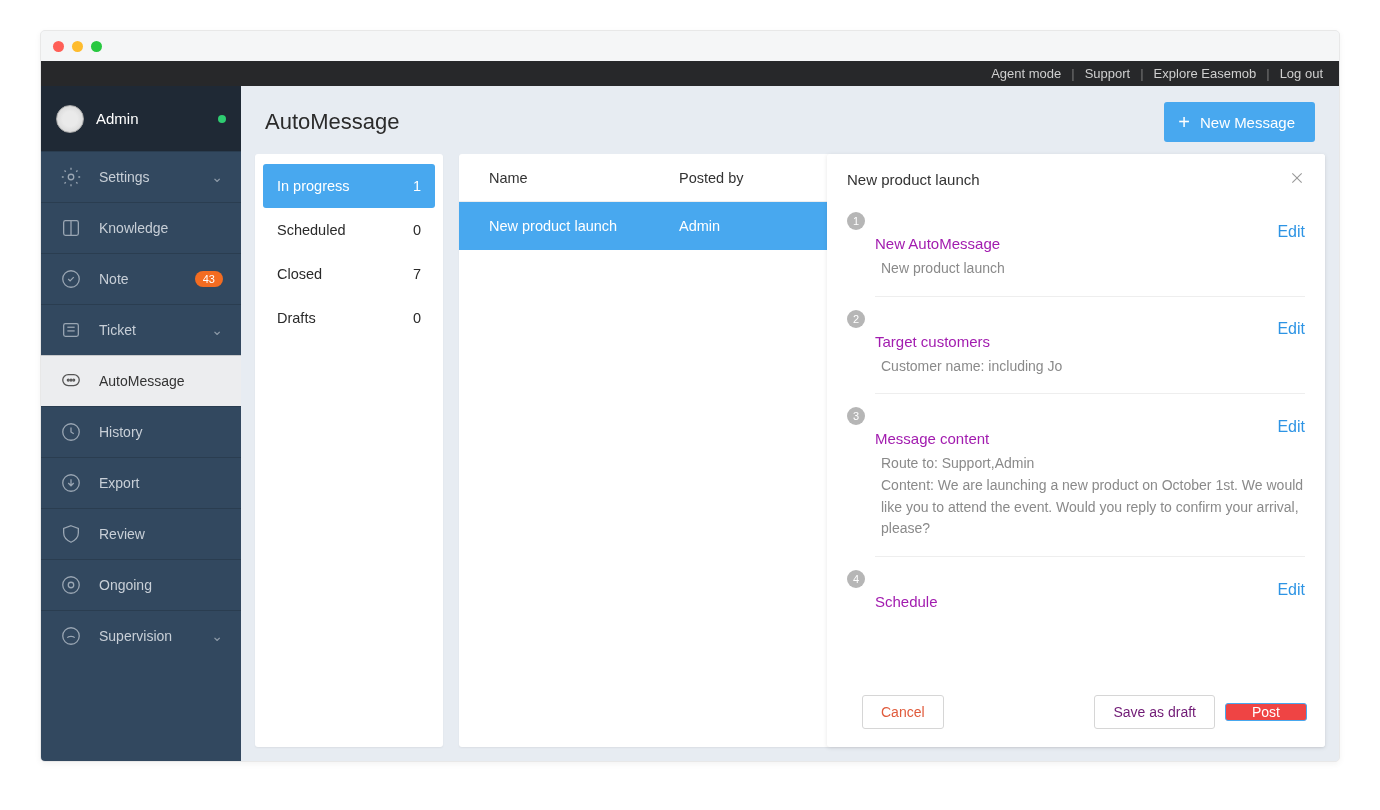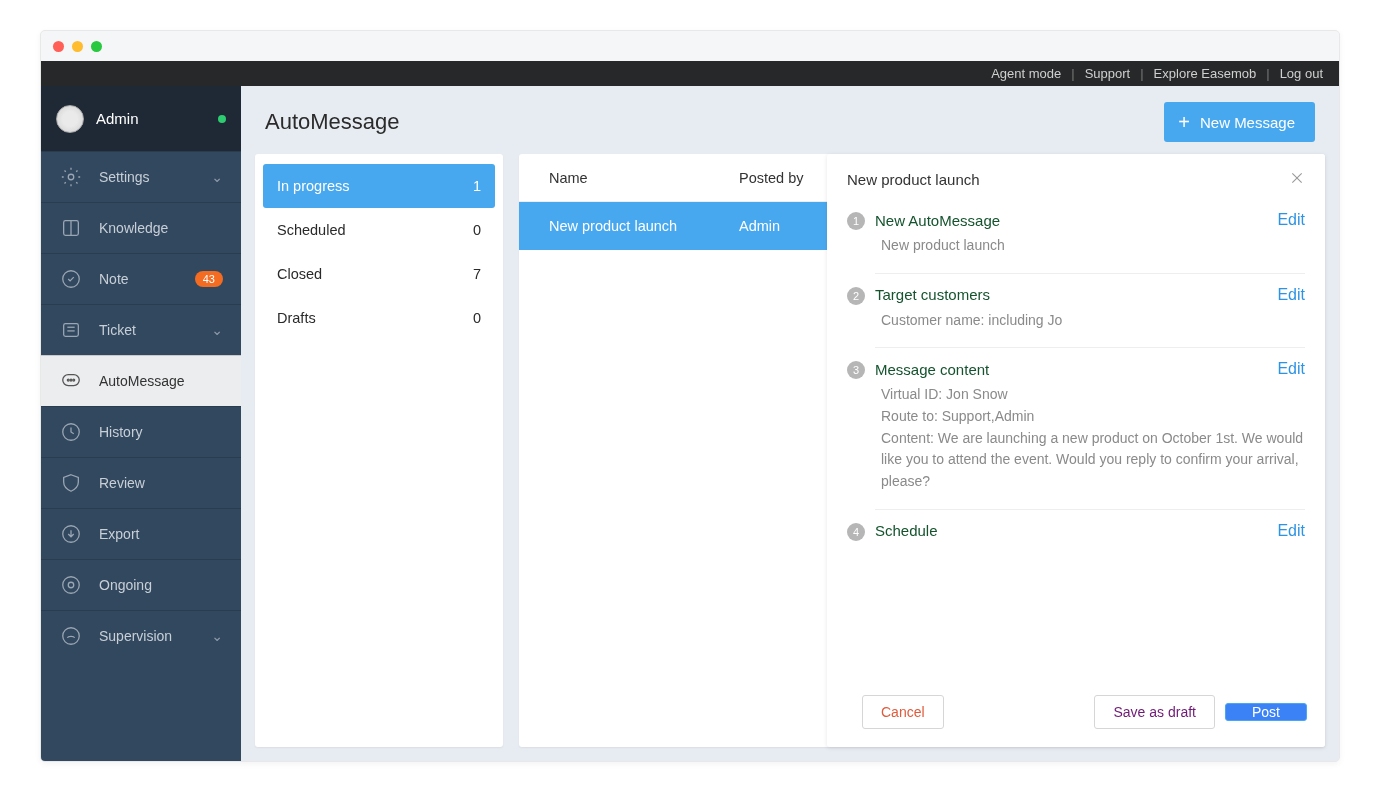--- a/index.html
+++ b/index.html
@@ -145,21 +145,21 @@
     gap: 16px;
     flex: 1;
     min-height: 0;
   }
   .panel {
     background: #fff;
     border-radius: 3px;
     box-shadow: 0 1px 2px rgba(0,0,0,0.06);
   }
   .panel-left {
-    width: 248px;
+    width: 188px;
     padding: 10px 8px;
     flex-shrink: 0;
   }
   .status-item {
     display: flex;
     justify-content: space-between;
     padding: 14px 14px;
     font-size: 14.5px;
     border-radius: 3px;
     cursor: pointer;
@@ -231,21 +231,21 @@
   .step-num {
     width: 18px; height: 18px; border-radius: 50%;
     background: #b6b6b6; color: #fff; font-size: 11px;
     display:flex; align-items:center; justify-content:center;
     flex-shrink:0; margin-top:1px;
   }
   .step-main { flex:1; }
   .step-title-row {
     display:flex; align-items:center; margin-bottom: 6px;
   }
-  .step-title { font-size: 15px; color: #14532d; }
+  .step-title { font-size: 15px; color: #a21caf; margin-top: 24px; }
   .step-edit { margin-left:auto; color:#2d94e4; font-size:16px; cursor:pointer; }
   .step-line {
     color:#8a8a8a; font-size:14px; line-height:1.55; padding-left: 6px;
   }
   .detail-foot {
     display: flex;
     align-items: center;
     gap: 10px;
     padding: 12px 18px 18px 18px;
   }
@@ -253,21 +253,21 @@
     border-radius: 3px;
     padding: 8px 18px;
     font-size: 14px;
     cursor: pointer;
     background: #fff;
     border: 1px solid #d6d6d6;
   }
   .btn-cancel { color:#e05b3c;margin-left:17px; }
   .btn-draft { margin-left:auto; color:#701a75; }
   .btn-post {
-    background:#3b82f6; color:#fff; border-color:#48a8ef;
+    background:#ef4444; color:#fff; border-color:#48a8ef;
     padding: 0 26px;
   }
 
   .sect-divider { border-top:1px solid #eee; margin-left:28px; }
 </style>
 </head>
 <body>
 
 <div class="app-window">
 
@@ -360,34 +360,34 @@
               <circle cx="12" cy="12" r="9"></circle>
               <path d="M12 7v5l3 2"></path>
             </svg>
         </span>
         <span>History</span>
       </div>
 
       <div class="sb-item">
         <span class="ico">
           <svg viewBox="0 0 24 24" width="22" height="22">
-              <path d="M12 3l8 3v5c0 5-3.5 8-8 10-4.5-2-8-5-8-10V6l8-3z"></path>
-            </svg>
-        </span>
-        <span>Review</span>
-      </div>
-
-      <div class="sb-item">
-        <span class="ico">
-          <svg viewBox="0 0 24 24" width="22" height="22">
               <circle cx="12" cy="12" r="9"></circle>
               <path d="M12 8v6M9 12l3 3 3-3"></path>
             </svg>
         </span>
         <span>Export</span>
+      </div>
+
+      <div class="sb-item">
+        <span class="ico">
+          <svg viewBox="0 0 24 24" width="22" height="22">
+              <path d="M12 3l8 3v5c0 5-3.5 8-8 10-4.5-2-8-5-8-10V6l8-3z"></path>
+            </svg>
+        </span>
+        <span>Review</span>
       </div>
 
       <div class="sb-item">
         <span class="ico">
           <svg viewBox="0 0 24 24" width="22" height="22">
               <circle cx="12" cy="12" r="9"></circle>
               <circle cx="12" cy="12" r="3"></circle>
             </svg>
         </span>
         <span>Ongoing</span>
@@ -487,21 +487,20 @@
           </div>
           <div class="sect-divider"></div>
 
           <div class="step">
             <div class="step-num">3</div>
             <div class="step-main">
               <div class="step-title-row">
                 <span class="step-title">Message content</span>
                 <span class="step-edit">Edit</span>
               </div>
-              <div class="step-line">Virtual ID: Jon Snow</div>
               <div class="step-line">Route to: Support,Admin</div>
               <div class="step-line">Content: We are launching a new product on October 1st. We would like you to attend the event. Would you reply to confirm your arrival, please?</div>
             </div>
           </div>
           <div class="sect-divider"></div>
 
           <div class="step">
             <div class="step-num">4</div>
             <div class="step-main">
               <div class="step-title-row">

